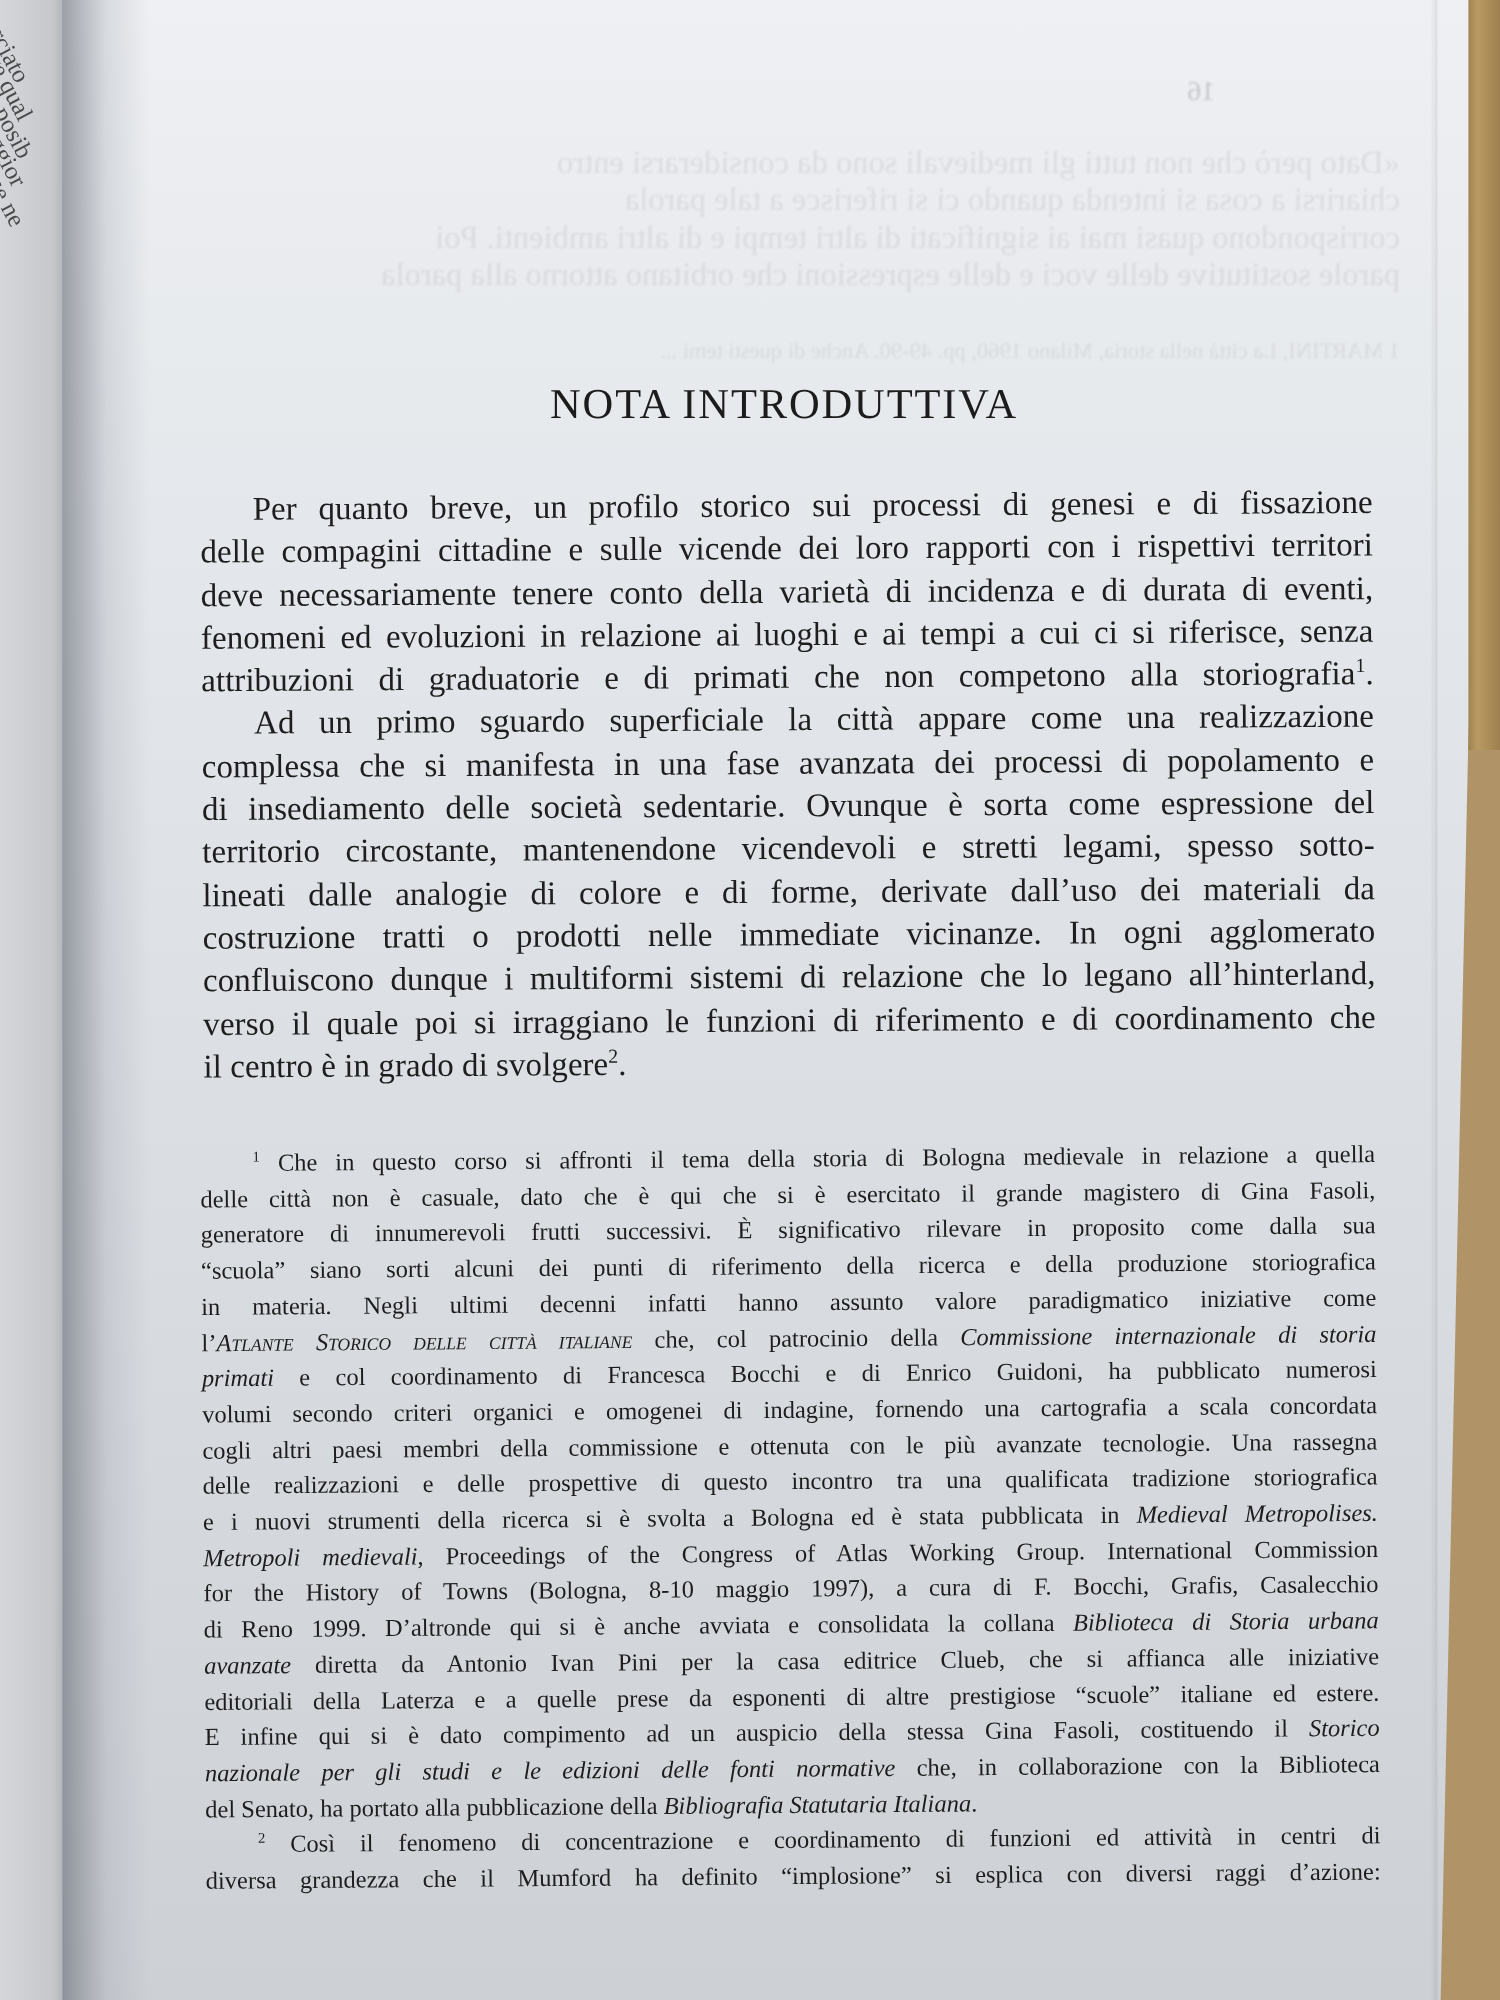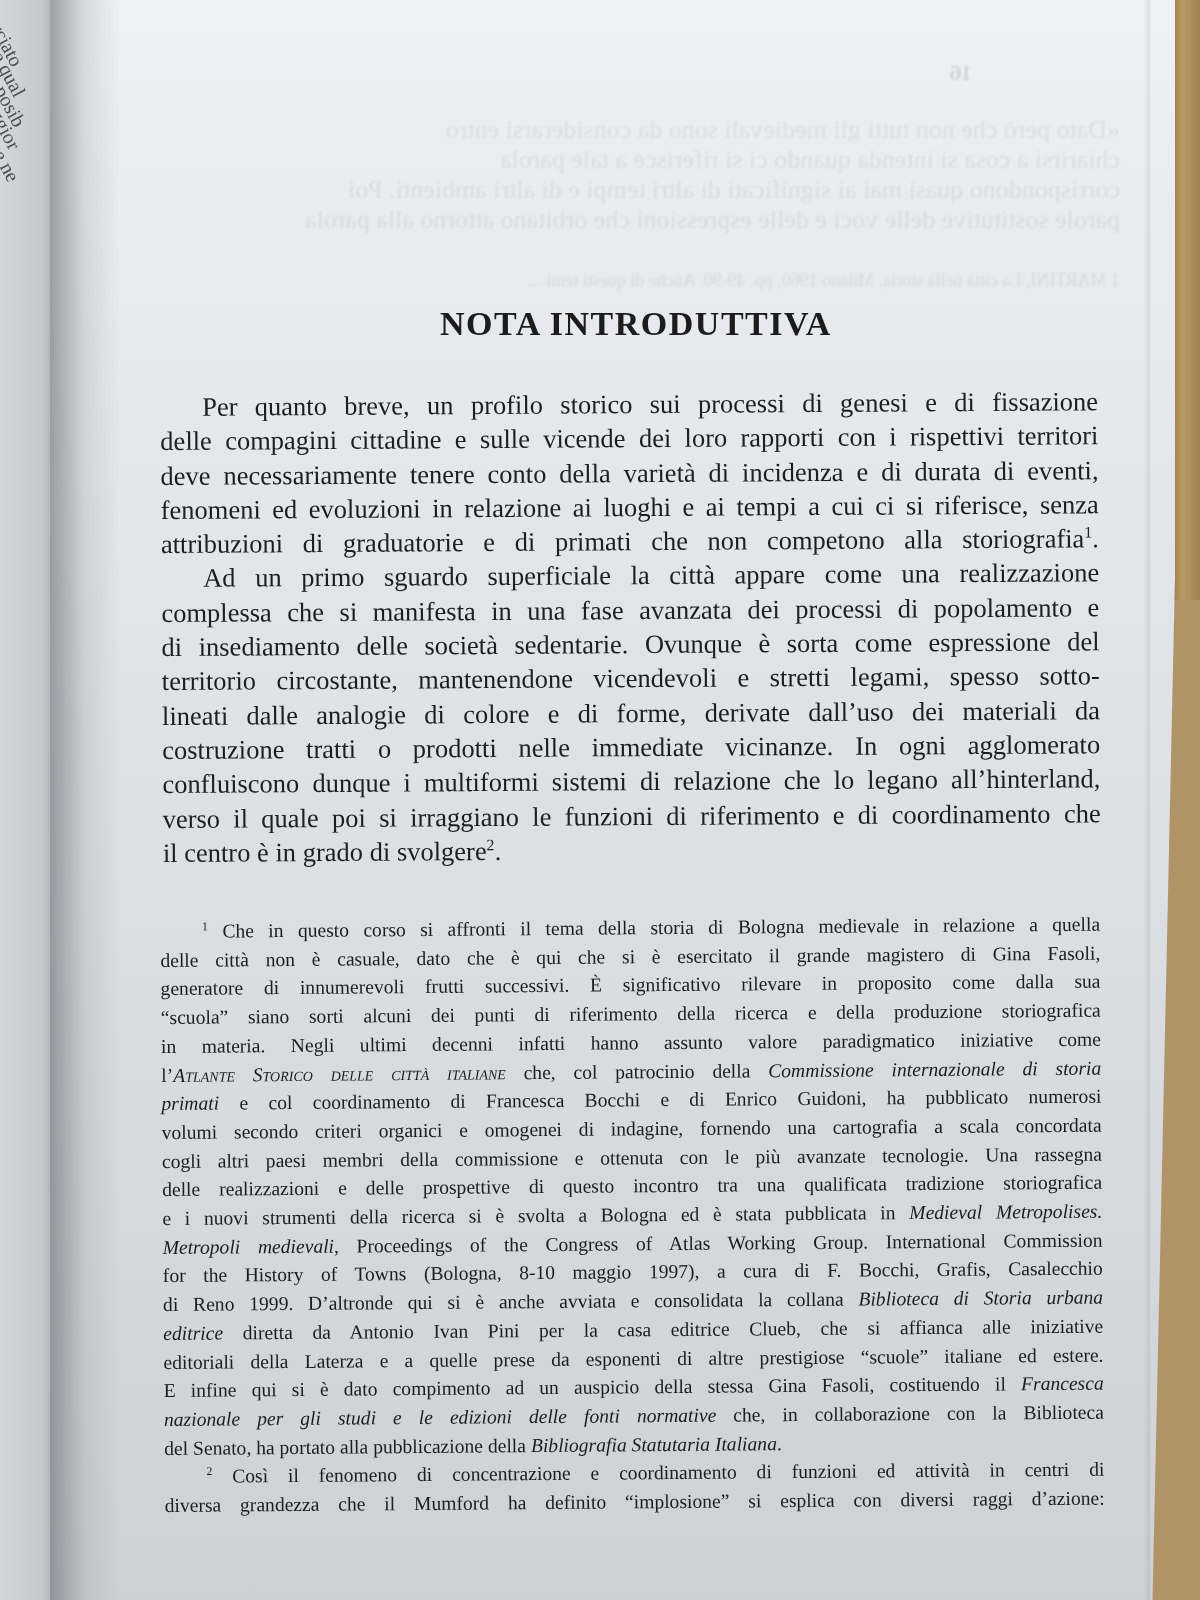--- a/index.html
+++ b/index.html
@@ -82,21 +82,21 @@
       color: #777;
       opacity: 0.35;
       transform: scaleX(-1);
       filter: blur(0.8px);
     }
     .title {
       position: absolute;
       top: 282px;
       left: 390px;
       font-size: 34px;
-      font-weight: bold;
+      font-weight: normal;
       letter-spacing: 1.5px;
       color: #1c1c1c;
       white-space: nowrap;
       text-align: right;
     }
     .body-text {
       position: absolute;
       top: 390px;
       left: 110px;
       width: 938px;
@@ -208,23 +208,23 @@
         <span class="line">in materia. Negli ultimi decenni infatti hanno assunto valore paradigmatico iniziative come</span>
         <span class="line"><span>l’</span><span class="sc">Atlante Storico delle città italiane</span><span> che, col patrocinio della </span><em>Commissione internazionale di storia</em></span>
         <span class="line"><em>primati</em><span> e col coordinamento di Francesca Bocchi e di Enrico Guidoni, ha pubblicato numerosi</span></span>
         <span class="line">volumi secondo criteri organici e omogenei di indagine, fornendo una cartografia a scala concordata</span>
         <span class="line">cogli altri paesi membri della commissione e ottenuta con le più avanzate tecnologie. Una rassegna</span>
         <span class="line">delle realizzazioni e delle prospettive di questo incontro tra una qualificata tradizione storiografica</span>
         <span class="line"><span>e i nuovi strumenti della ricerca si è svolta a Bologna ed è stata pubblicata in </span><em>Medieval Metropolises.</em></span>
         <span class="line"><em>Metropoli medievali</em><span>, Proceedings of the Congress of Atlas Working Group. International Commission</span></span>
         <span class="line">for the History of Towns (Bologna, 8-10 maggio 1997), a cura di F. Bocchi, Grafis, Casalecchio</span>
         <span class="line"><span>di Reno 1999. D’altronde qui si è anche avviata e consolidata la collana </span><em>Biblioteca di Storia urbana</em></span>
-        <span class="line"><em>editrice</em><span> diretta da Antonio Ivan Pini per la casa editrice Clueb, che si affianca alle iniziative</span></span>
+        <span class="line"><em>avanzate</em><span> diretta da Antonio Ivan Pini per la casa editrice Clueb, che si affianca alle iniziative</span></span>
         <span class="line">editoriali della Laterza e a quelle prese da esponenti di altre prestigiose “scuole” italiane ed estere.</span>
-        <span class="line"><span>E infine qui si è dato compimento ad un auspicio della stessa Gina Fasoli, costituendo il </span><em>Francesca</em></span>
+        <span class="line"><span>E infine qui si è dato compimento ad un auspicio della stessa Gina Fasoli, costituendo il </span><em>Storico</em></span>
         <span class="line"><em>nazionale per gli studi e le edizioni delle fonti normative</em><span> che, in collaborazione con la Biblioteca</span></span>
         <span class="line last"><span>del Senato, ha portato alla pubblicazione della </span><em>Bibliografia Statutaria Italiana</em><span>.</span></span>
       </div>
       <div>
         <span class="line indent"><sup>2</sup> <span>Così il fenomeno di concentrazione e coordinamento di funzioni ed attività in centri di</span></span>
         <span class="line">diversa grandezza che il Mumford ha definito “implosione” si esplica con diversi raggi d’azione:</span>
       </div>
     </div>
 
   </div>

